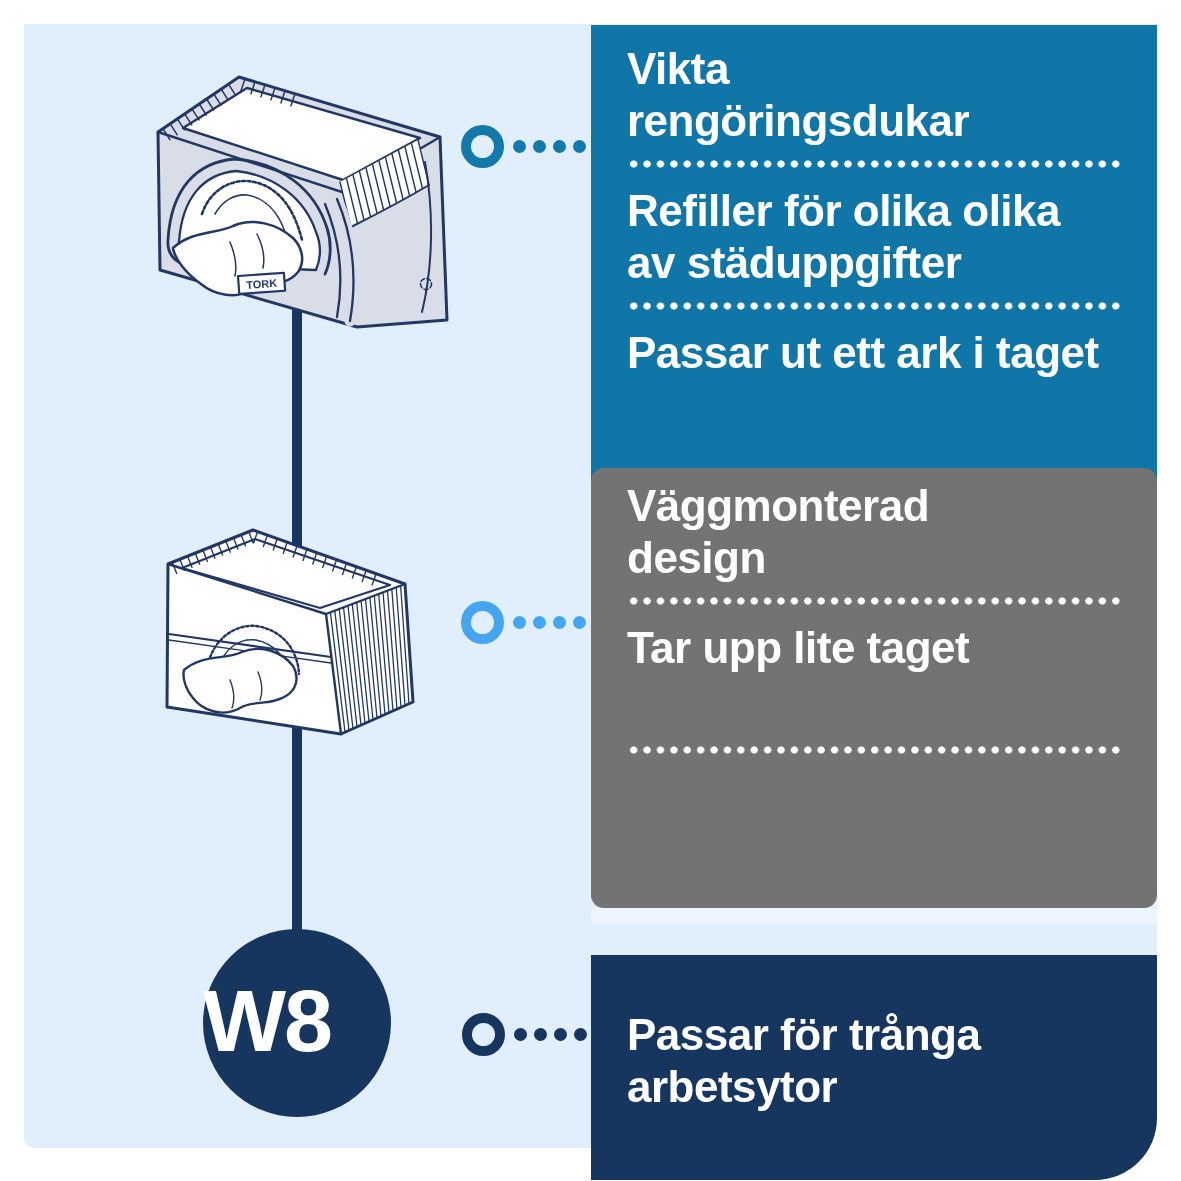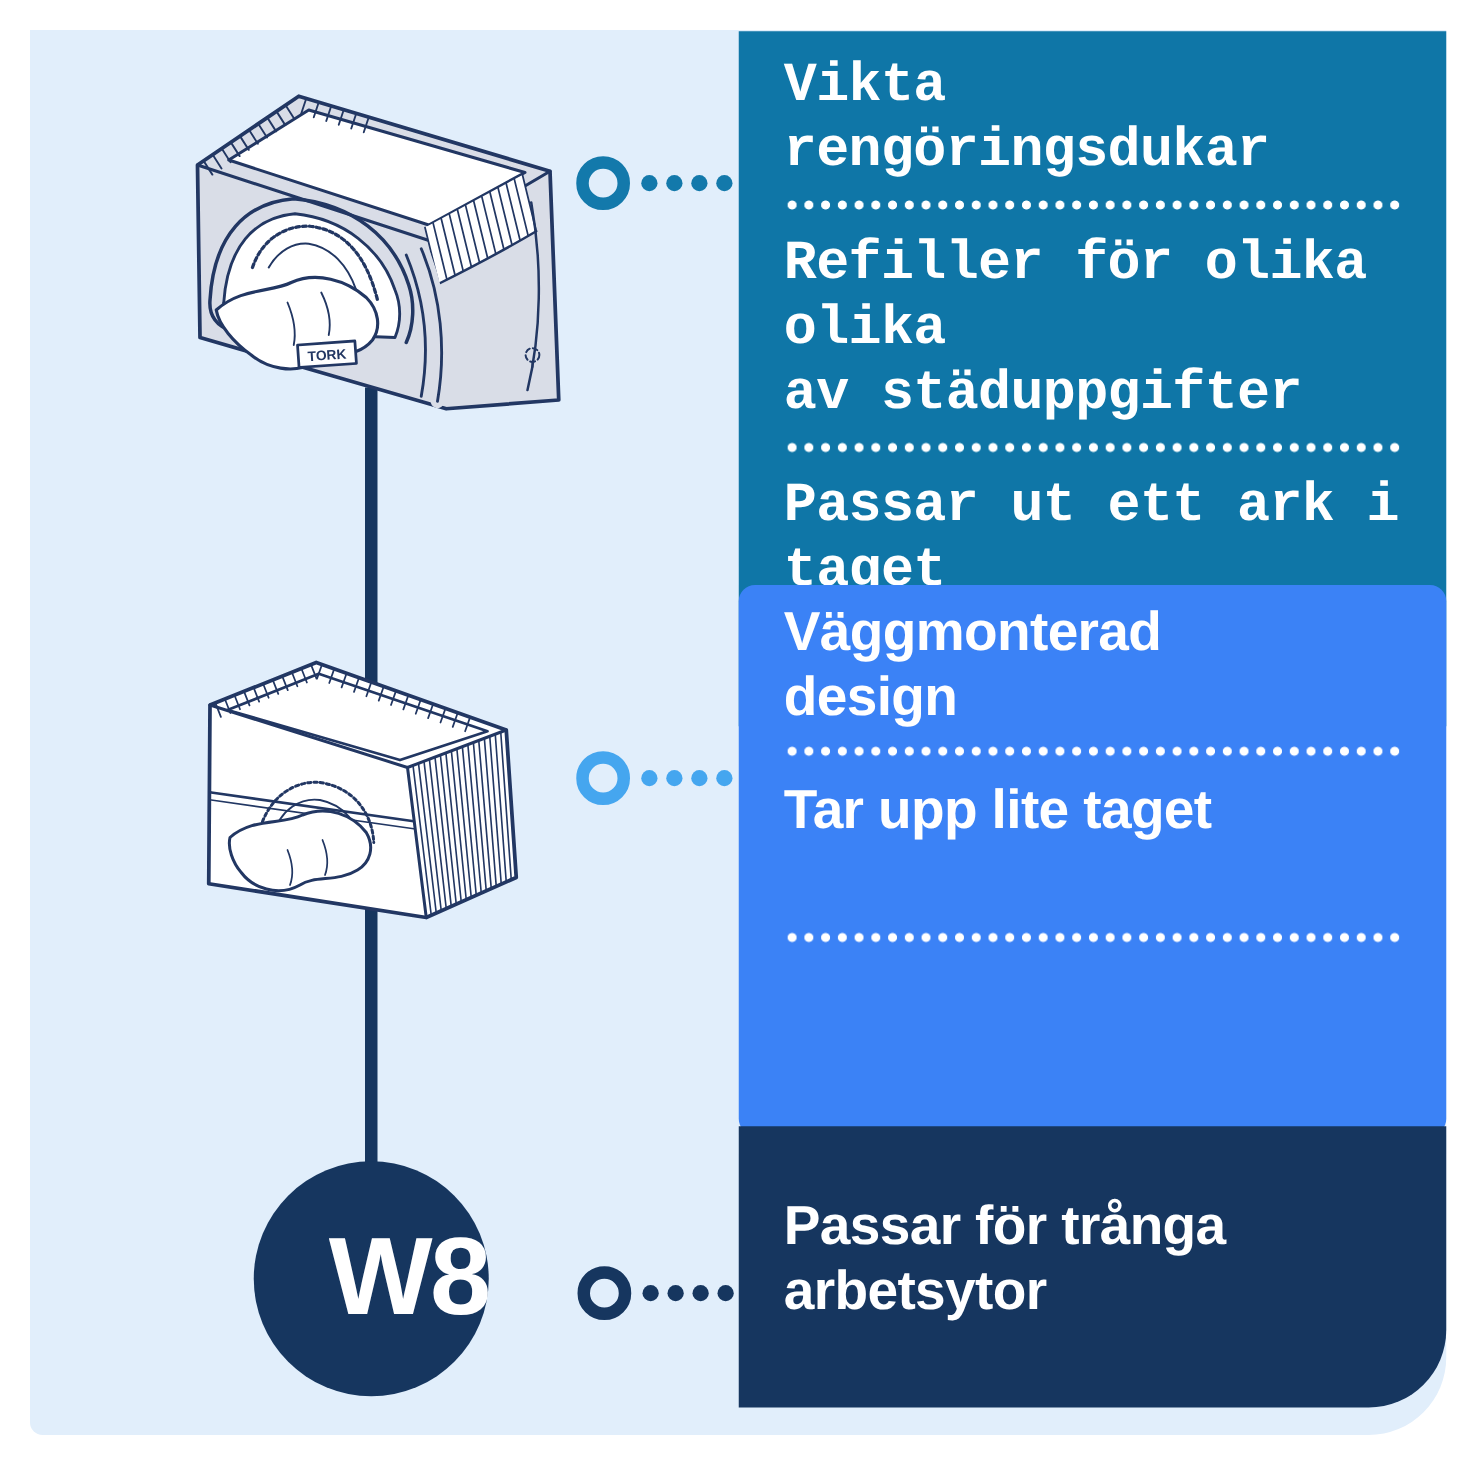--- a/index.html
+++ b/index.html
@@ -10,36 +10,36 @@
   .panel{
     position:absolute;left:24px;top:24px;width:1133px;height:1124px;
     border-radius:0 0 62px 10px;
   }
   .gapstrip{position:absolute;left:591px;width:566px;height:15px;}
   .g1{top:453px;}
   .g2{top:908px;}
   .vline{position:absolute;left:292px;top:310px;width:10px;height:630px;}
   .badge{
     position:absolute;left:203px;top:929px;width:188px;height:188px;
-    border-radius:50%;display:flex;align-items:center;justify-content:flex-end;
+    border-radius:50%;display:flex;align-items:center;justify-content:flex-start;
     color:#fff;font-weight:bold;font-size:88px;letter-spacing:-2px;padding-bottom:4px;box-sizing:border-box;
   }
   .connector{position:absolute;display:flex;align-items:center;}
   .ring{width:23px;height:23px;border:10px solid;border-radius:50%;margin-right:9px;}
   .cdot{width:13px;height:13px;border-radius:50%;margin-right:7px;}
   .c1{left:461px;top:125px;}
   .c2{left:461px;top:601px;}
   .c3{left:462px;top:1013px;}
   .box{
     position:absolute;left:591px;width:566px;box-sizing:border-box;
     color:#ffffff;font-weight:bold;
   }
-  .box1{top:25px;height:556px;padding:18px 22px 0 36px;font-family:Liberation Mono, monospace;}
+  .box1{top:25px;height:556px;padding:18px 22px 0 36px;}
   .box2{top:468px;height:440px;padding:12px 22px 0 36px;}
-  .box3{top:901px;height:225px;padding:54px 22px 0 36px;border-radius:0 0 62px 0;}
+  .box3{top:955px;height:225px;padding:54px 22px 0 36px;border-radius:0 0 62px 0;}
   .feat{
     font-size:44px;line-height:52px;letter-spacing:-0.5px;
     white-space:pre-line;
   }
   .dotsep{
     height:8px;margin:13px 14px 17px 0;
     background-image:radial-gradient(circle closest-side,#ffffff 3.3px,rgba(255,255,255,0) 3.9px);
     background-size:13.4px 8px;background-repeat:repeat-x;background-position:left center;
   }
   .dotsep.wide{margin-top:72px;}
@@ -132,21 +132,21 @@
   <div class="box box1" id="box1" style="background: rgb(15, 118, 167);">
     <div class="feat">Vikta
 rengöringsdukar</div>
     <div class="dotsep"></div>
     <div class="feat">Refiller för olika olika
 av städuppgifter</div>
     <div class="dotsep"></div>
     <div class="feat">Passar ut ett ark i taget</div>
   </div>
 
-  <div class="box box2" id="box2" style="background: #3b82f6; border-radius: 13px;">
+  <div class="box box2" id="box2" style="background: #737373; border-radius: 13px;">
     <div class="feat">Väggmonterad
 design</div>
     <div class="dotsep"></div>
     <div class="feat">Tar upp lite taget</div>
     <div class="dotsep wide"></div>
   </div>
 
   <div class="box box3" id="box3" style="background: rgb(22, 54, 95);">
     <div class="feat">Passar för trånga
 arbetsytor</div>

